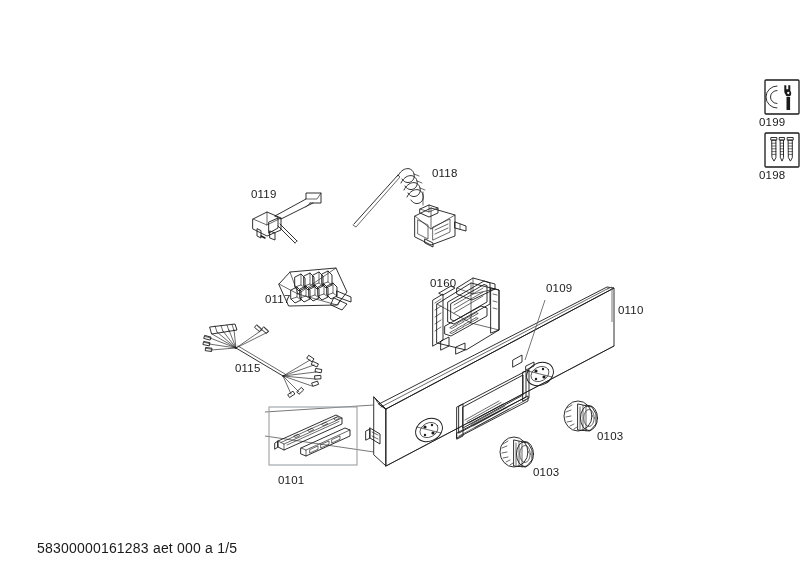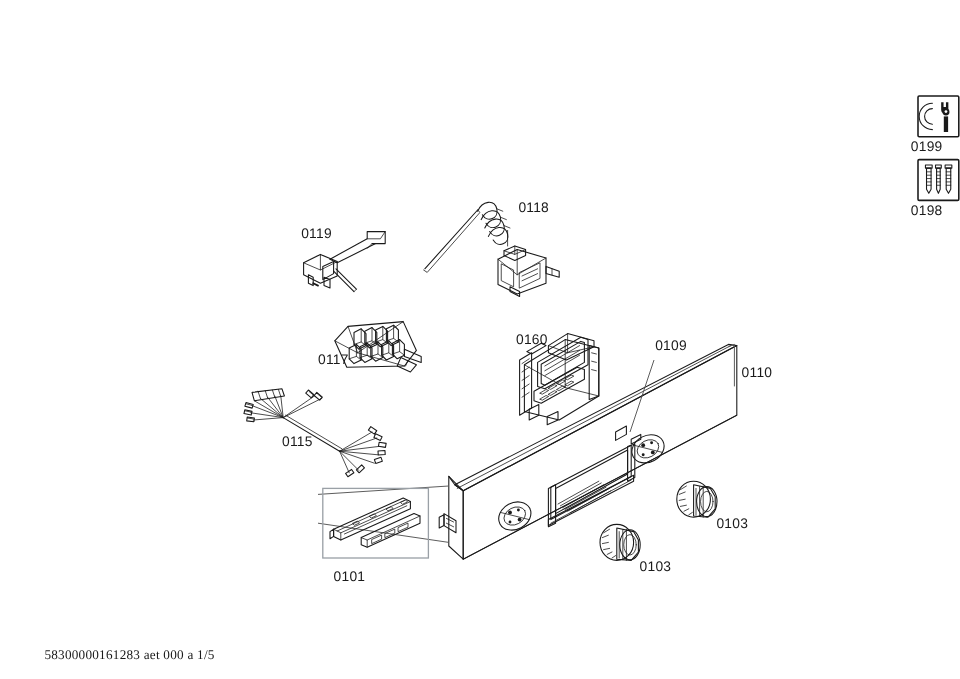--- a/index.html
+++ b/index.html
@@ -32,22 +32,22 @@
   .lbl {
     font-family: "Liberation Sans", sans-serif;
     font-size: 11.5px;
     fill: #1a1a1a;
     letter-spacing: 0.2px;
   }
   .footer-text {
     position: absolute;
     left: 8px;
     top: 540px;
-    font-family: Liberation Serif, serif;
-    font-size: 11px;
+    font-family: Liberation Sans, sans-serif;
+    font-size: 14px;
     color: #1a1a1a;
     letter-spacing: 0.2px;
     white-space: nowrap;
   }
   .ln  { stroke:#1a1a1a; stroke-width:0.9; fill:none; stroke-linejoin:round; stroke-linecap:round; }
   .lnT { stroke:#1a1a1a; stroke-width:0.65; fill:none; stroke-linejoin:round; stroke-linecap:round; }
   .lnH { stroke:#1a1a1a; stroke-width:1.5; fill:none; stroke-linejoin:round; stroke-linecap:round; }
   .leader { stroke:#555; stroke-width:0.8; fill:none; }
   .fillK  { fill:#1a1a1a; }
   .boxBorder { fill:none; stroke:#9aa0a6; stroke-width:1.1; }

